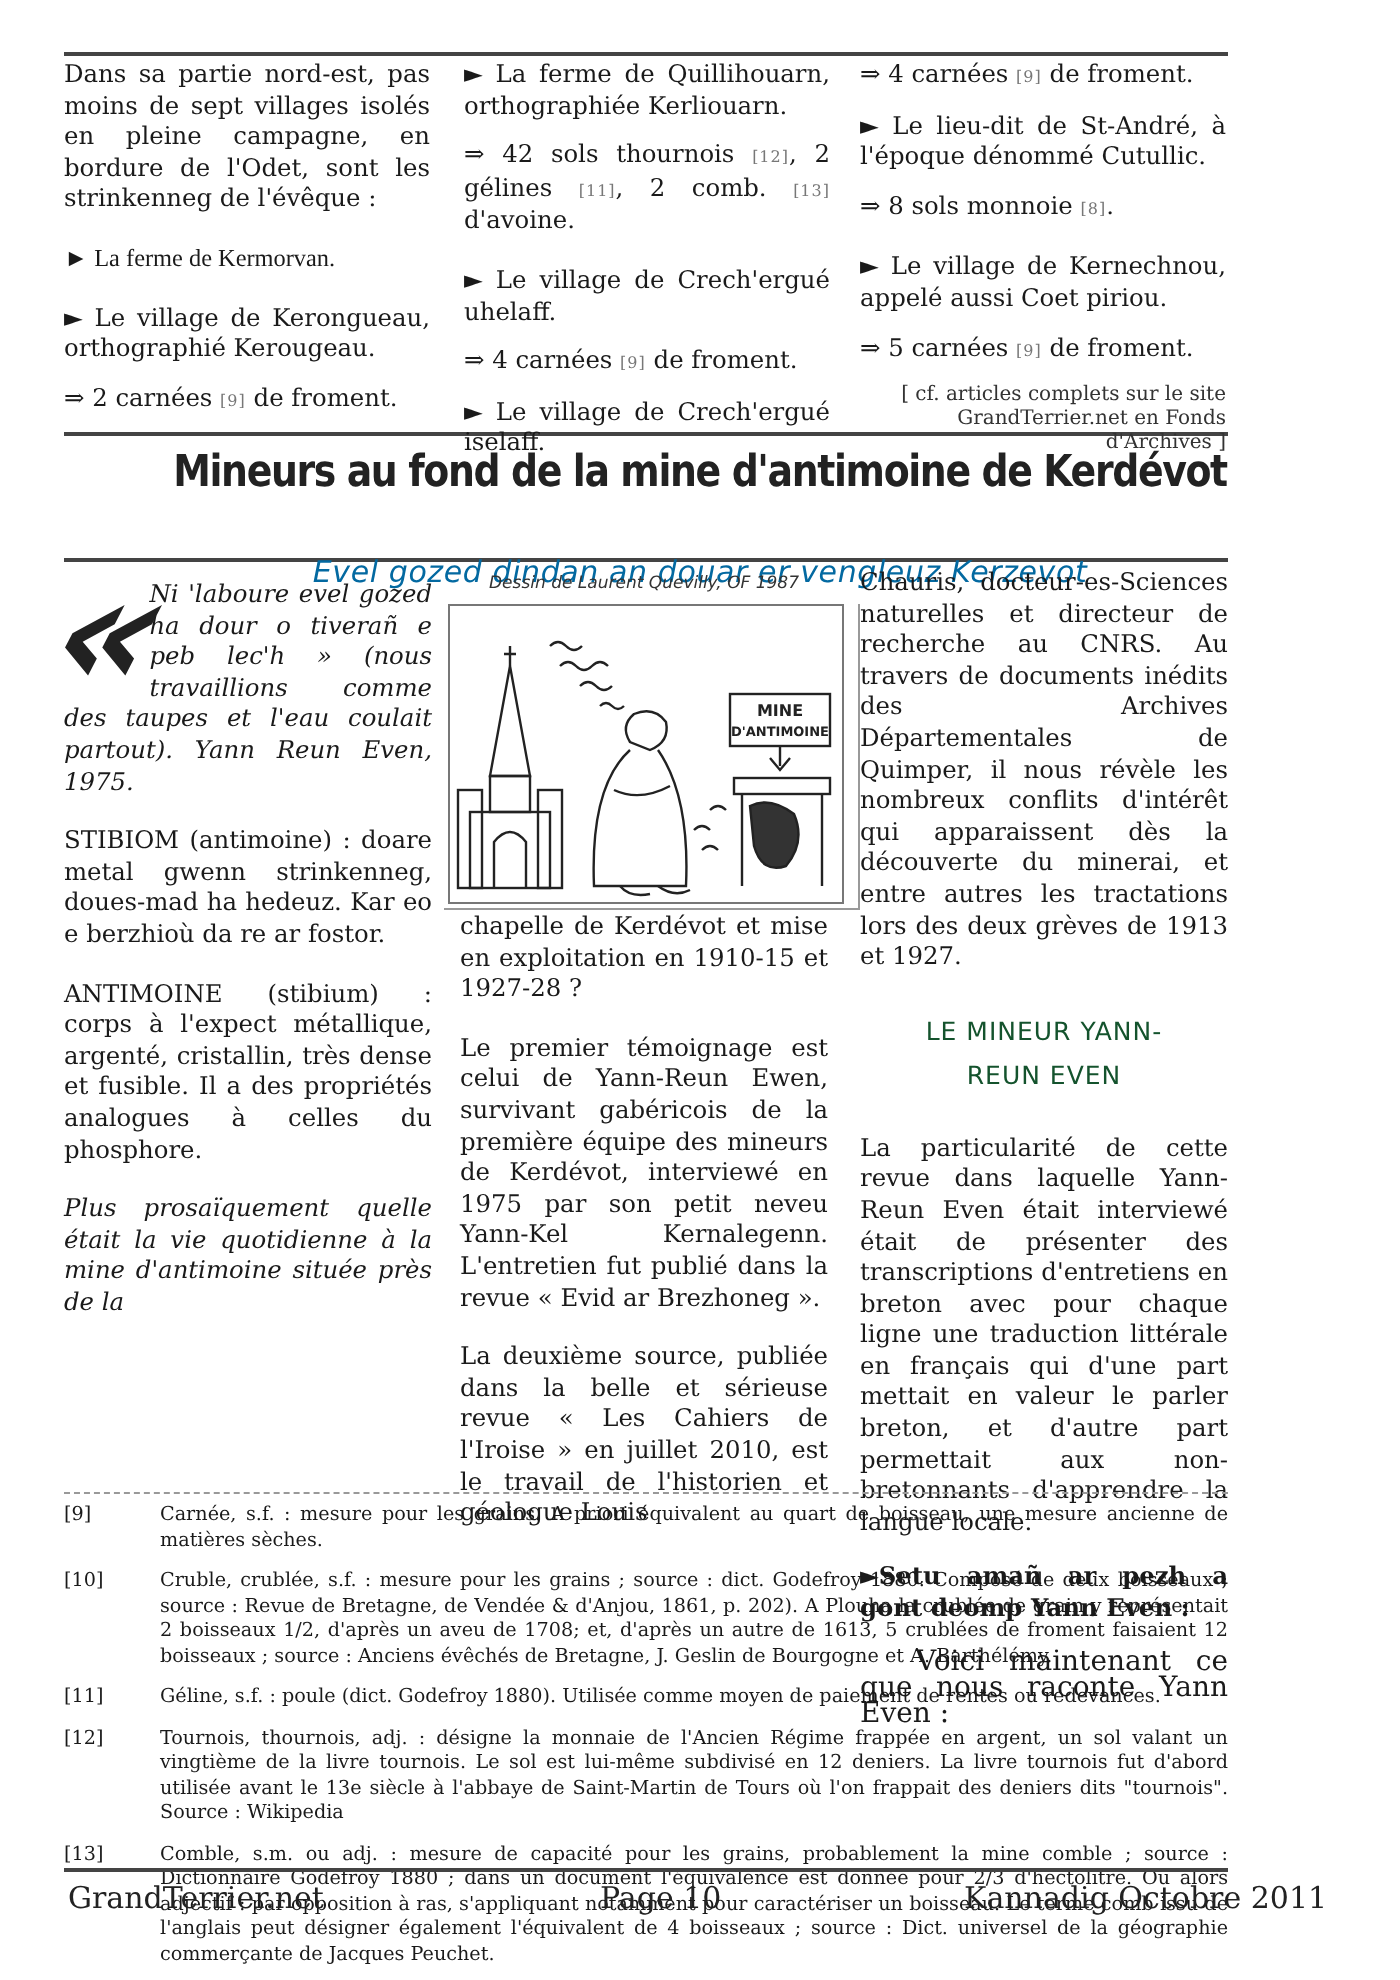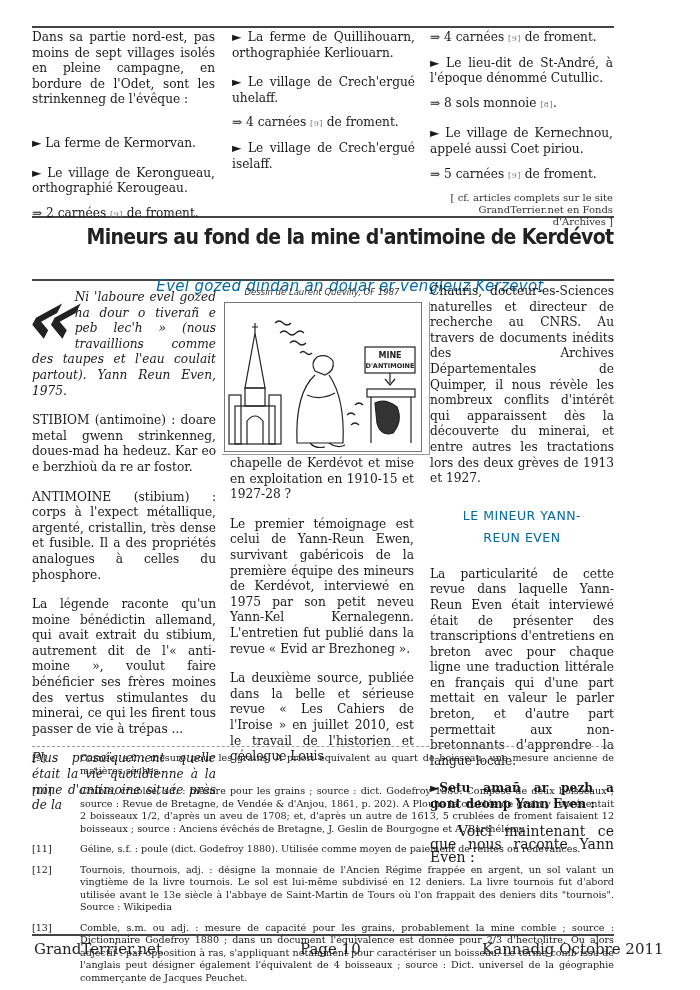--- a/index.html
+++ b/index.html
@@ -26,48 +26,49 @@
   .c1 .quote { font-style: italic; }
   .c2 { left: 230px; top: 456px; width: 184px; }
   .c3 { left: 430px; top: 284px; width: 184px; }
   .caption { position: absolute; left: 230px; top: 287px; width: 184px; text-align: center;
              font-family: "DejaVu Sans", sans-serif; font-style: italic; font-size: 8.5px; color: #333; }
   .cartoon { position: absolute; left: 224px; top: 302px; width: 196px; height: 148px;
              border: 1px solid #777; }
   .sidebar-box { position: absolute; left: 222px; top: 302px; width: 207px; height: 152px;
                  border: 1px solid #999; border-left: none; border-top: none; }
   .mineur-head { text-align: center; font-family: "DejaVu Sans", sans-serif; font-size: 12.5px;
-                 line-height: 22px; letter-spacing: 0.5px; margin: 18px 0 18px 0; color: #0369a1; }
+                 line-height: 22px; letter-spacing: 0.5px; margin: 18px 0 18px 0; color: #14532d; }
   .bold-head { font-weight: bold; font-size: 12.2px; }
   .small-intro { font-size: 14px; line-height: 13px; text-indent: 28px; }
   .dash-rule { position: absolute; left: 32px; top: 746px; width: 582px; height: 0;
                border-top: 1px dashed #999; }
   .footnotes { position: absolute; left: 32px; top: 752px; width: 582px; font-size: 9.6px;
                line-height: 12.5px; text-align: justify; }
   .footnotes .fnitem { display: flex; margin-bottom: 8px; }
   .footnotes .num { width: 20px; flex: none; }
   .footnotes .txt { flex: 1; margin-left: 28px; }
   .footer { position: absolute; top: 940px; font-size: 15px; color: #222; }
 </style>
 </head>
 <body>
 
 <div class="rule" style="top:26px;height:1.5px;"></div>
 <div class="rule" style="top:216px;height:1.5px;"></div>
 <div class="rule" style="top:279px;height:1.5px;"></div>
 
 <div class="col top1">
   <p>Dans sa partie nord-est, pas moins de sept villages isolés en pleine campagne, en bordure de l'Odet, sont les strinkenneg de l'évêque :</p>
-  <p style="margin-top:28px;">► La ferme de Kermorvan.</p>
+  <p style="margin-top:14px;font-family:Liberation Serif, serif;">► La ferme de Kermorvan.</p>
   <p style="margin-top:14px;">► Le village de Kerongueau, orthographié Kerougeau.</p>
   <p><span>⇒ 2 carnées </span><span class="fn">[9]</span><span> de froment.</span></p>
 </div>
 
 <div class="col top2">
   <p>► La ferme de Quillihouarn, orthographiée Kerliouarn.</p>
+  <p><span>⇒ 42 sols thournois </span><span class="fn">[12]</span><span>, 2 gélines </span><span class="fn">[11]</span><span>, 2 comb. </span><span class="fn">[13]</span><span> d'avoine.</span></p>
   <p style="margin-top:14px;">► Le village de Crech'ergué uhelaff.</p>
   <p><span>⇒ 4 carnées </span><span class="fn">[9]</span><span> de froment.</span></p>
   <p>► Le village de Crech'ergué iselaff.</p>
 </div>
 
 <div class="col top3">
   <p><span>⇒ 4 carnées </span><span class="fn">[9]</span><span> de froment.</span></p>
   <p>► Le lieu-dit de St-André, à l'époque dénommé Cutullic.</p>
   <p><span>⇒ 8 sols monnoie </span><span class="fn">[8]</span><span>.</span></p>
   <p style="margin-top:14px;">► Le village de Kernechnou, appelé aussi Coet piriou.</p>
@@ -75,21 +76,20 @@
   <div class="cfnote">[ cf. articles complets sur le site GrandTerrier.net en Fonds d'Archives ]</div>
 </div>
 
 <div class="title">Mineurs au fond de la mine d'antimoine de Kerdévot</div>
 <div class="subtitle">Evel gozed dindan an douar er vengleuz Kerzevot</div>
 
 <div class="col c1">
   <p class="quote"><span class="quote-glyph">«</span><span>Ni 'laboure evel gozed ha dour o tiverañ e peb lec'h » (nous travaillions comme des taupes et l'eau coulait partout). Yann Reun Even, 1975.</span></p>
   <p style="margin-top:14px;">STIBIOM (antimoine) : doare metal gwenn strinkenneg, doues-mad ha hedeuz. Kar eo e berzhioù da re ar fostor.</p>
   <p style="margin-top:14px;">ANTIMOINE (stibium) : corps à l'expect métallique, argenté, cristallin, très dense et fusible. Il a des propriétés analogues à celles du phosphore.</p>
-  <p style="margin-top:14px;">La légende raconte qu'un moine bénédictin allemand, qui avait extrait du stibium, autrement dit de l'« anti-moine », voulut faire bénéficier ses frères moines des vertus stimulantes du minerai, ce qui les firent tous passer de vie à trépas ...</p>
   <p style="margin-top:14px;font-style:italic;">Plus prosaïquement quelle était la vie quotidienne à la mine d'antimoine située près de la</p>
 </div>
 
 <div class="caption">Dessin de Laurent Quevilly, OF 1987</div>
 <div class="sidebar-box"></div>
 <div class="cartoon">
   <svg width="196" height="148" viewBox="0 0 196 148">
     <g fill="none" stroke="#222" stroke-width="1.2">
 
       <path d="M30 20 L30 30 M27 24 L33 24"></path>

